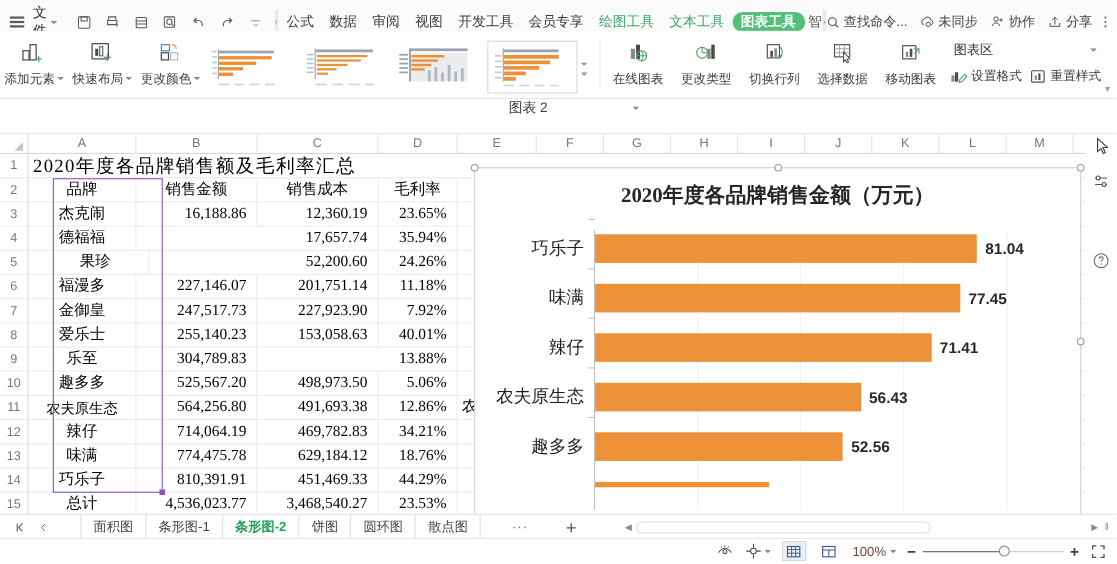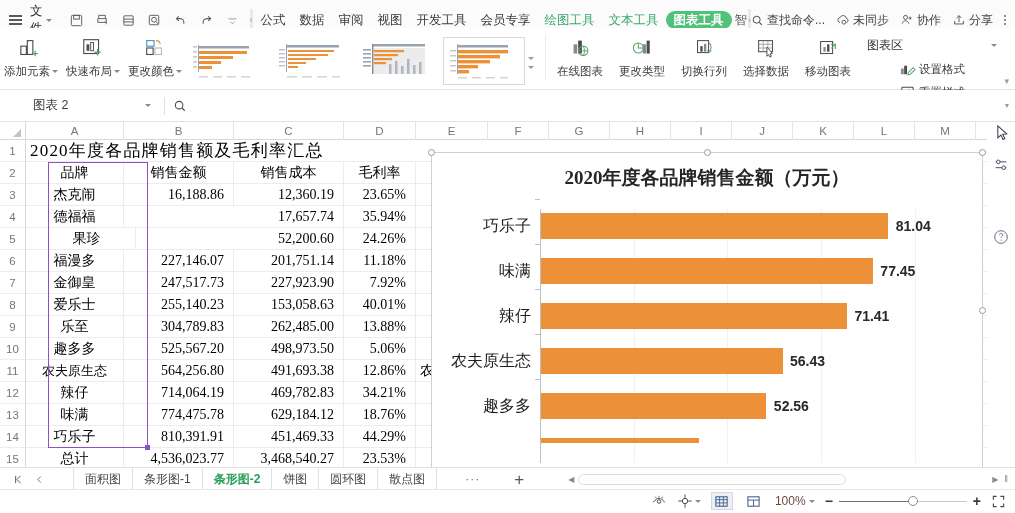--- a/index.html
+++ b/index.html
@@ -56,28 +56,28 @@
   .gallery { display: flex; align-items: center; gap: 3px; margin: 4px 2px 0 2px; }
   .gal-item { width: 82px; height: 48px; border: 1px solid #fff; background: #fff; overflow: hidden; position: relative; }
   .gal-item.sel { border: 1px solid #d9d9d9; }
   .gal-more { display: flex; flex-direction: column; justify-content: center; gap: 6px; width: 12px; height: 48px; margin-top: 4px; }
   .gal-more i { width: 0; height: 0; border-left: 3.2px solid transparent; border-right: 3.2px solid transparent; border-top: 3.6px solid #9a9a9a; }
   .rb-right { display: flex; flex-direction: column; margin-left: 4px; padding-top: 5px; }
   .chartarea-sel {
     display: flex; align-items: center; justify-content: space-between;
     width: 138px; height: 19px; font-size: 12px; color: #333; padding: 0 4px;
   }
-  .rb-small-row { display: flex; align-items: center; gap: 6px; margin-top: 6px; flex-direction: column; }
+  .rb-small-row { display: flex; align-items: center; gap: 6px; margin-top: 6px; }
   .rb-small { display: flex; align-items: center; gap: 3px; font-size: 11.5px; color: #3b3b3b; white-space: nowrap; }
   .rb-collapse { position: absolute; right: 6px; top: 48px; color: #9a9a9a; font-size: 9px; }
 
   
   .formulabar {
     position: absolute; top: 90px; left: 0; width: 1015px; height: 32px;
-    background: #fff; display: flex; align-items: center; border-bottom: 1px solid #e3e3e3;
+    background: #fff; display: flex; align-items: center; border-bottom: 1px solid #e3e3e3; flex-direction: column;
   }
   .namebox {
     width: 128px; height: 21px; margin-left: 28px; display: flex;
     align-items: center; justify-content: space-between; font-size: 12.5px; color: #3a3a3a;
     padding: 0 5px;
   }
   .fb-sep { width: 1px; height: 18px; background: #e0e0e0; margin: 0 8px; }
   .fb-icons { display: flex; align-items: center; gap: 10px; }
   .fx { font-family: Liberation Sans, sans-serif; font-style: italic; font-size: 14px; color: #1d4ed8; margin-top: 45px; }
   .fb-input { flex: 1; height: 22px; }
@@ -637,21 +637,20 @@
       </div>
       <div class="gridrow">
         <div class="gcell ctr" style="left:0;width:98px">爱乐士</div>
         <div class="gcell rt" style="left:98px;width:110px">255,140.23</div>
         <div class="gcell rt" style="left:208px;width:110px">153,058.63</div>
         <div class="gcell rt" style="left:318px;width:72px">40.01%</div>
       </div>
       <div class="gridrow">
         <div class="gcell ctr" style="left:0;width:98px">乐至</div>
         <div class="gcell rt" style="left:98px;width:110px">304,789.83</div>
-        <div class="gcell rt" style="left:208px;width:110px">262,485.00</div>
         <div class="gcell rt" style="left:318px;width:72px">13.88%</div>
       </div>
       <div class="gridrow">
         <div class="gcell ctr" style="left:0;width:98px">趣多多</div>
         <div class="gcell rt" style="left:98px;width:110px">525,567.20</div>
         <div class="gcell rt" style="left:208px;width:110px">498,973.50</div>
         <div class="gcell rt" style="left:318px;width:72px">5.06%</div>
       </div>
       <div class="gridrow">
         <div class="gcell ctr" style="left:0;width:98px;font-size:13px">农夫原生态</div>

